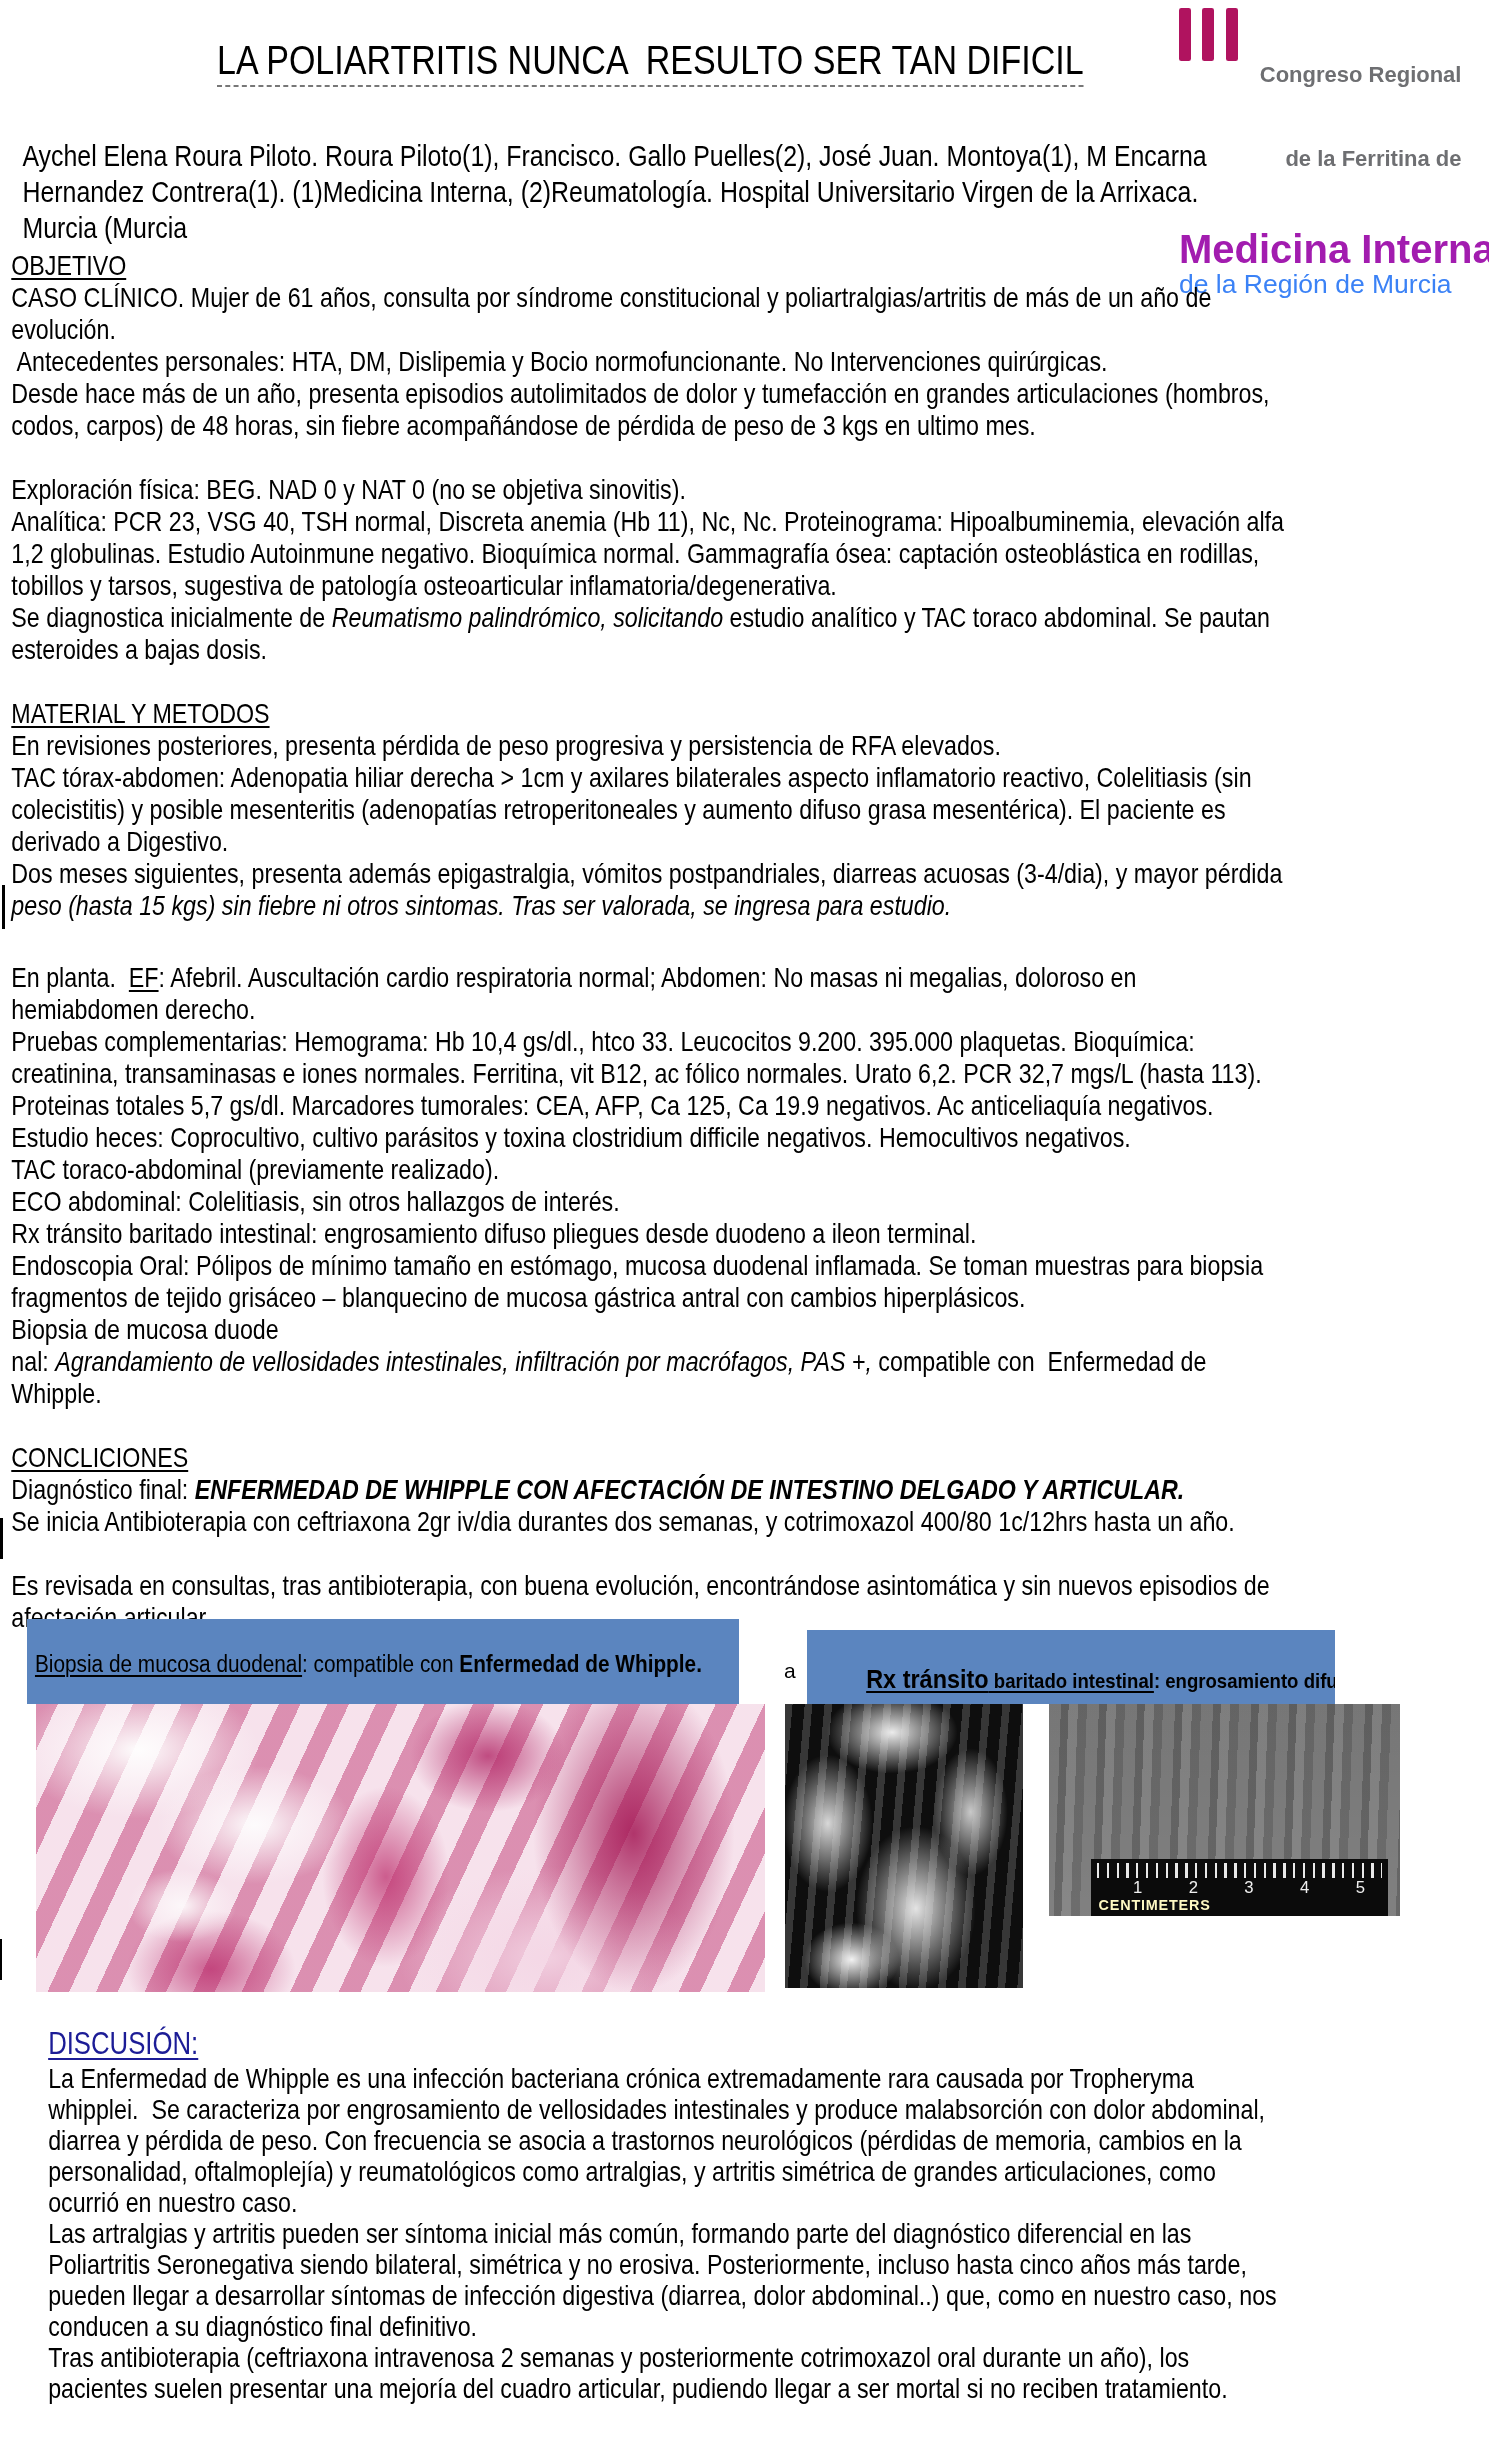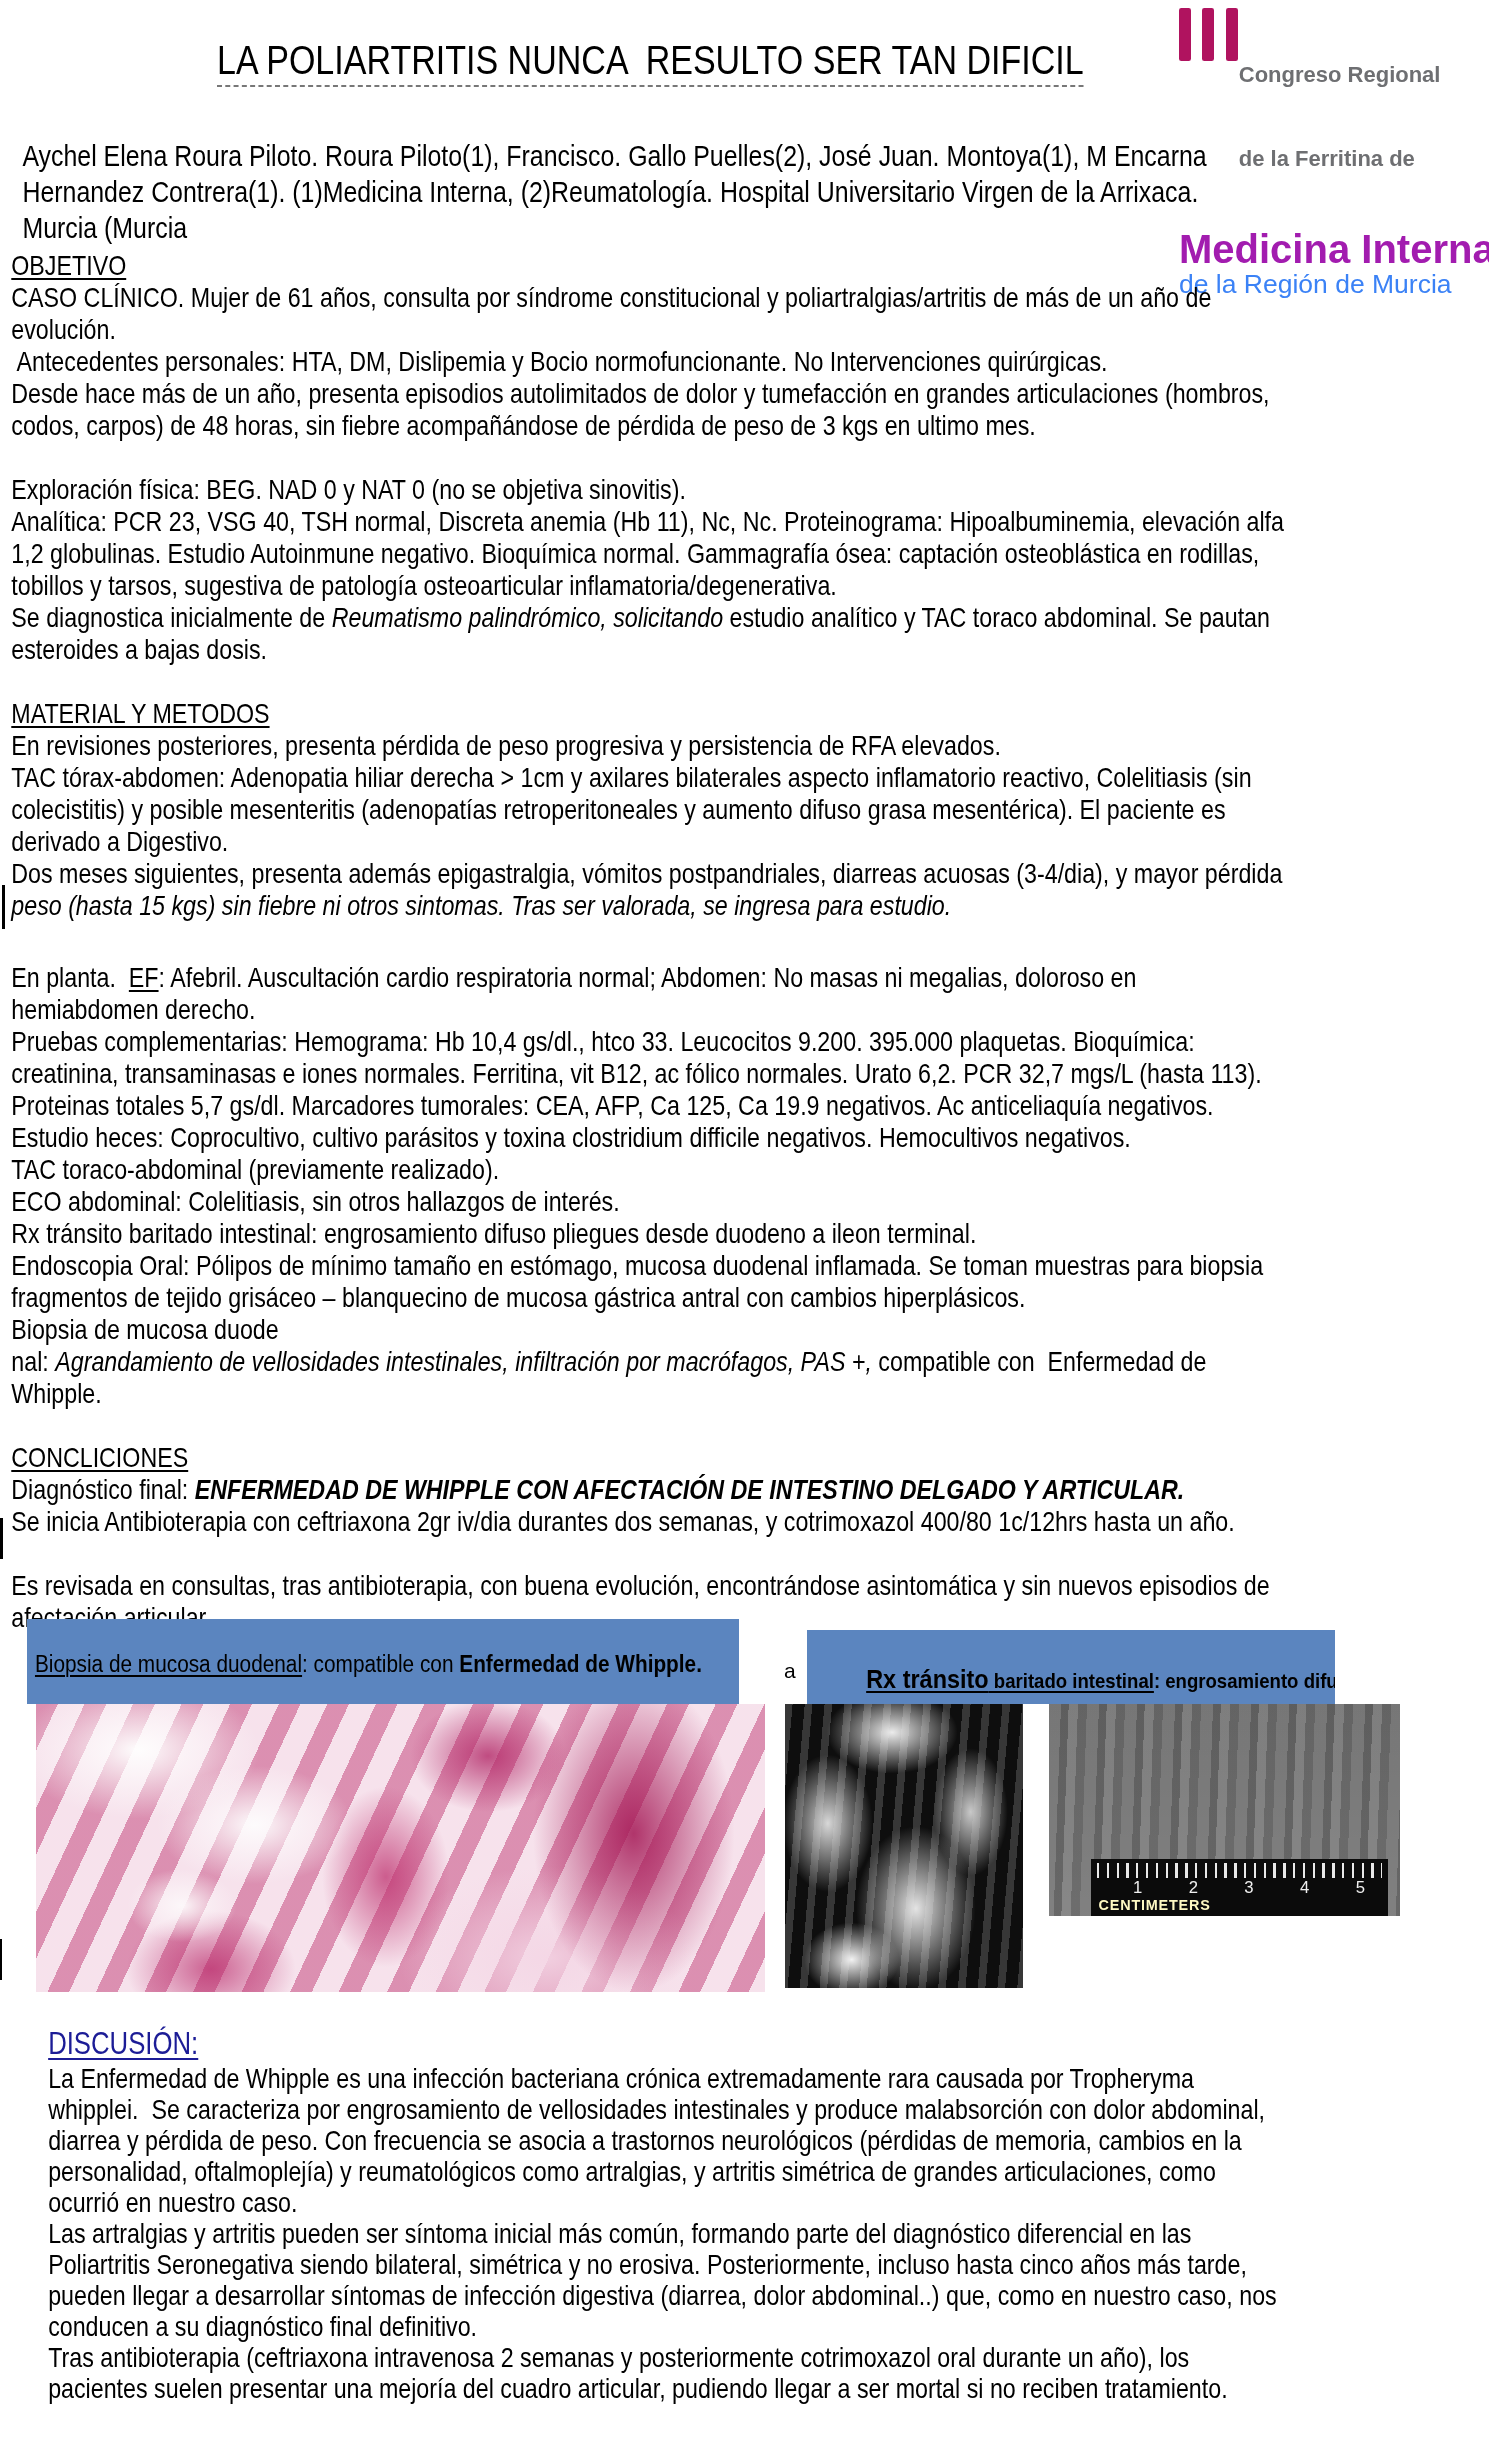--- a/index.html
+++ b/index.html
@@ -15,21 +15,21 @@
   .un{text-decoration:underline;text-decoration-thickness:1.5px;text-underline-offset:3px;}
 
   .title-wrap{position:absolute;top:38px;left:217px;transform:scaleX(0.83);transform-origin:0 0;width:1363px;}
   .title-text{display:inline-block;font-size:41px;line-height:45px;white-space:pre;
               border-bottom:2.3px dashed #777;padding-bottom:2.3px;}
 
   .logo{position:absolute;left:1179px;top:4.5px;width:303px;}
   .logo-top{display:flex;align-items:flex-start;}
   .bars{display:flex;gap:11.4px;padding-top:3px;}
   .bar{width:12px;height:53px;background:#b0135f;border-radius:2.3px;}
-  .logo-lines{margin-left:1px;color:#6e6f72;font-size:22px;line-height:28px;font-weight:600;white-space:pre;}
+  .logo-lines{margin-left:22px;color:#6e6f72;font-size:22px;line-height:28px;font-weight:600;white-space:pre;text-align:right;}
   .brand{color:#a21caf;font-weight:bold;font-size:40px;line-height:36px;margin-top:2.3px;white-space:pre;}
   .region{color:#3b82f6;font-size:26.5px;line-height:32px;margin-top:0.8px;white-space:pre;}
 
   .authors{top:138px;padding-left:27px;font-size:30px;line-height:36px;}
   .flow{top:250px;padding-left:13.6px;font-size:28px;}
   .gap11{margin-top:8.3px;}
 
   .discusion{top:2024px;padding-left:58px;font-size:28px;}
   .disc-h{font-size:31px;line-height:39px;color:#1c1c96;}
   .disc-h span{text-decoration:underline;text-decoration-thickness:2.3px;text-underline-offset:3.8px;}

